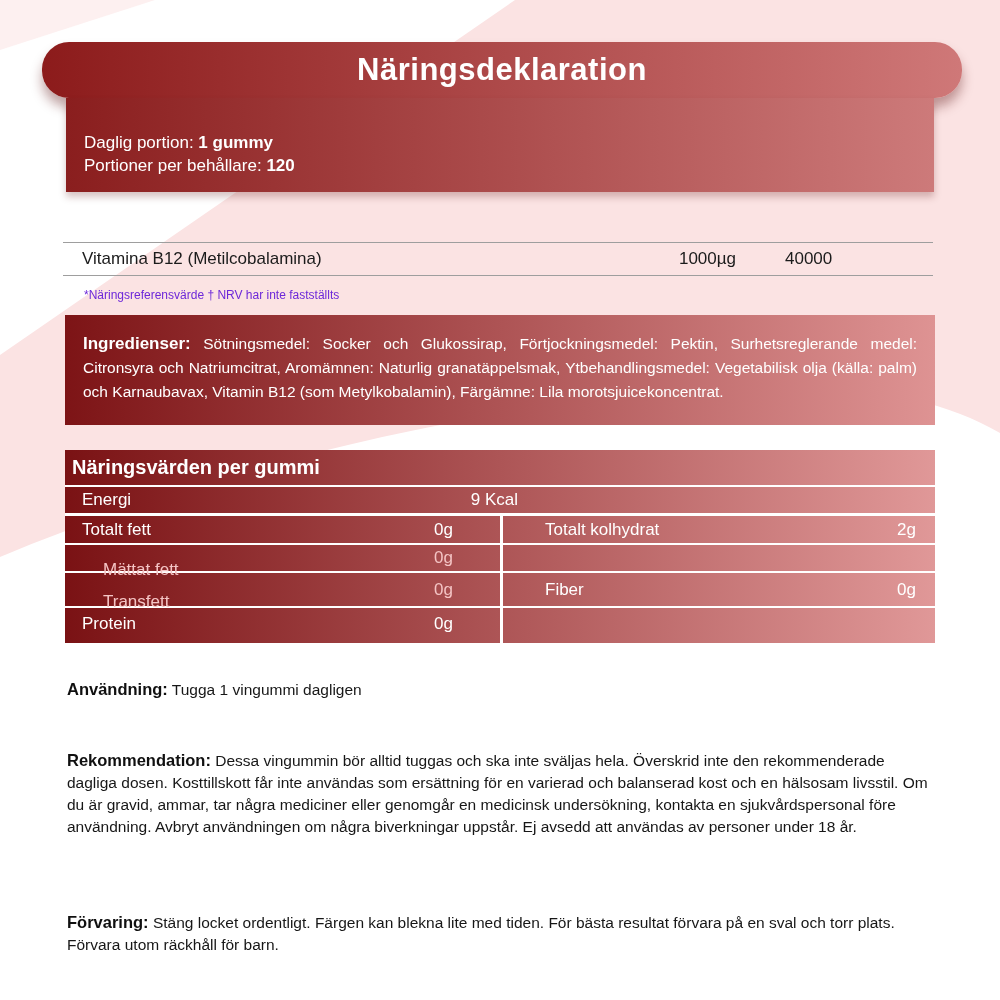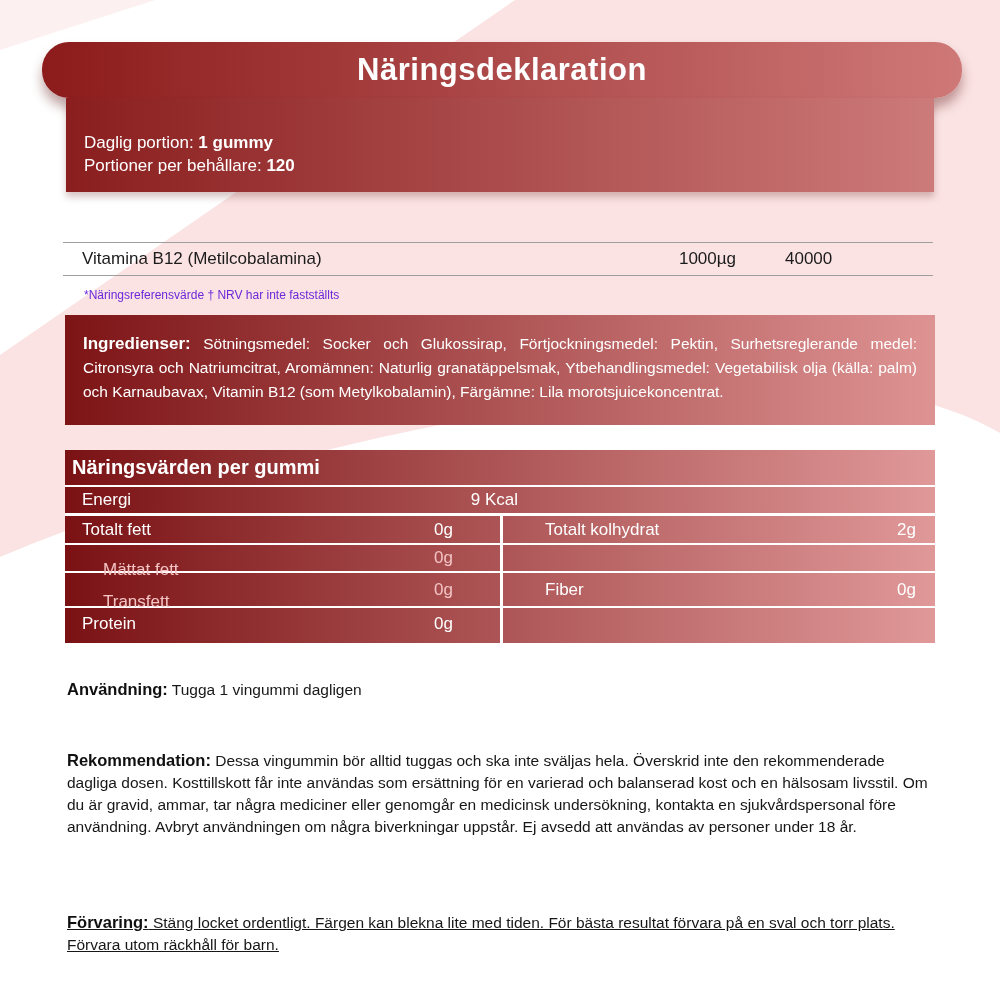--- a/index.html
+++ b/index.html
@@ -59,21 +59,21 @@
   .sub .lbl{margin-left:38px;margin-top:24px;}
   .rc.sub .lbl{margin-left:63px;}
   .sub .lbl,.sub .val{color:#f4c4c4;}
   #col-divider{position:absolute;left:435px;top:66px;bottom:0;width:3px;background:#fff;}
 
   
   .para{font-size:15.5px;line-height:22px;color:#171717;}
   .para b{font-weight:700;color:#101010;font-size:16.5px;}
   #usage-section{left:67px;top:678px;width:871px;}
   #recommendation-section{left:67px;top:749px;width:871px;}
-  #storage-section{left:67px;top:911px;width:871px;text-decoration:underline;}
+  #storage-section{left:67px;top:911px;width:871px;}
 </style>
 </head>
 <body>
 
 <div id="page">
 
   <svg id="bg-decor" viewBox="0 0 1000 1000" xmlns="http://www.w3.org/2000/svg">
     <polygon points="0,0 155,0 0,50" fill="#fbe3e3" opacity="0.55"></polygon>
     <path d="M 515,0 L 1000,0 L 1000,433
              C 950,404 885,388 800,386

